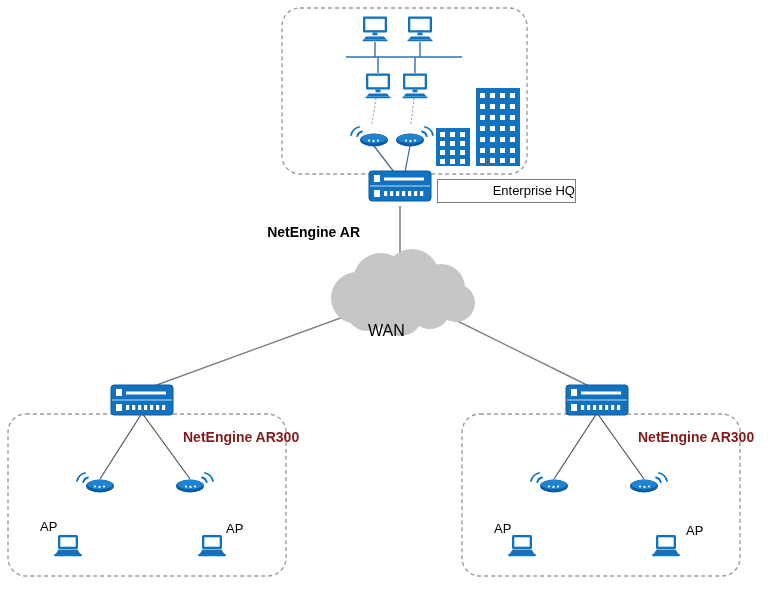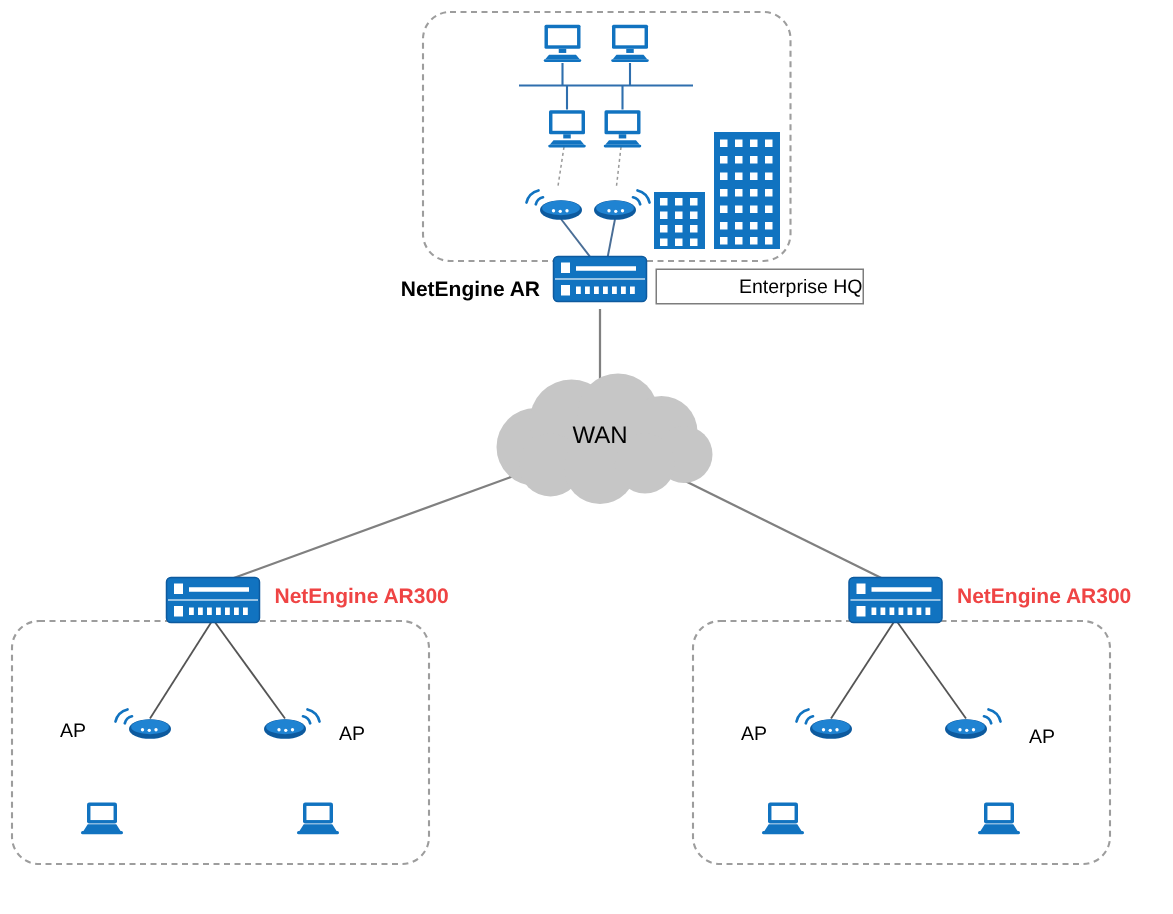--- a/index.html
+++ b/index.html
@@ -1,28 +1,28 @@
 <!DOCTYPE html>
 <html><head>
 <meta charset="utf-8">
 <style>
   html,body{margin:0;padding:0;background:#fff;}
   .stage{
     position:relative;width:782px;height:609px;background:#ffffff;
     font-family:"Liberation Sans",sans-serif;overflow:hidden;color:#000;
   }
   .stage svg{position:absolute;left:0;top:0;}
-  .lbl{position:absolute;white-space:nowrap;font-size:13px;color:#000;}
+  .lbl{position:absolute;white-space:nowrap;font-size:13px;color:#000;margin-top:40px;}
   .name-lbl{font-weight:bold;font-size:14px;}
-  .red{color:#ef4444;}
+  .red{color:#7f1d1d;}
   .zone-box{
     position:absolute;border:1px solid #7d7d7d;background:#fff;
     text-align:right;font-size:13px;height:22px;line-height:22px;
   }
-  .wan-lbl{font-size:16px;text-align:center;}
+  .wan-lbl{font-size:16px;}
   .right-align{text-align:right;}
 </style>
 </head>
 <body>
 
 <div class="stage">
 
   <svg width="782" height="609" viewBox="0 0 782 609">
     <defs>
 

